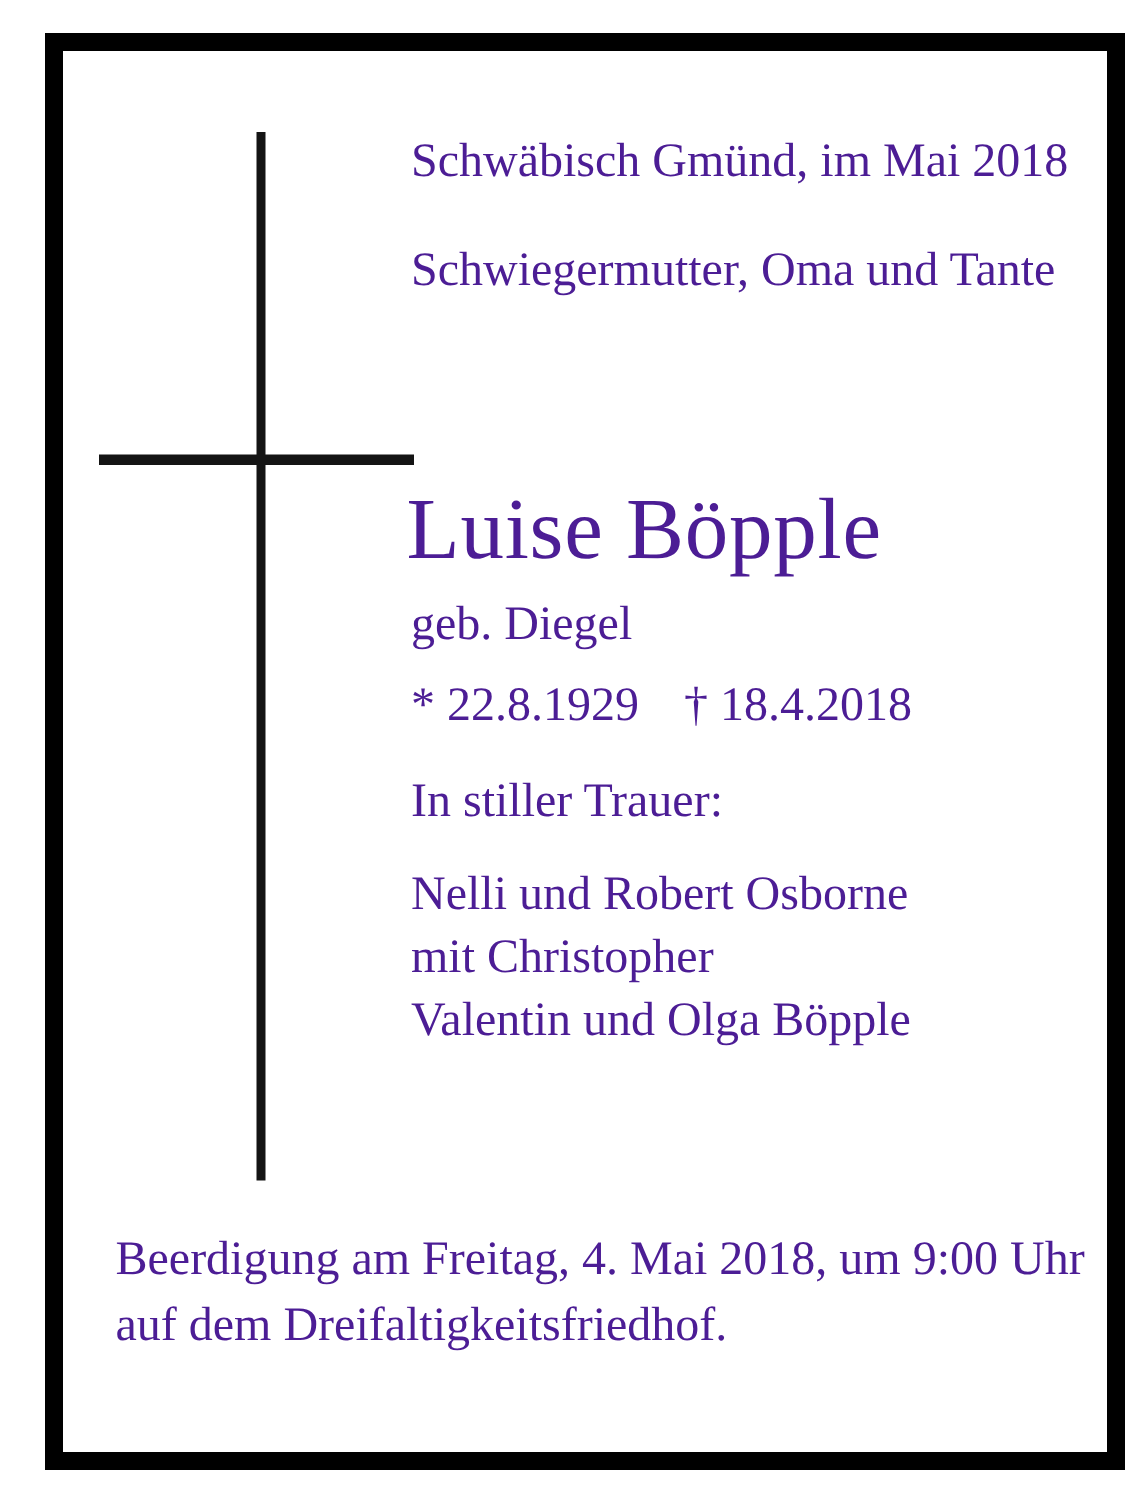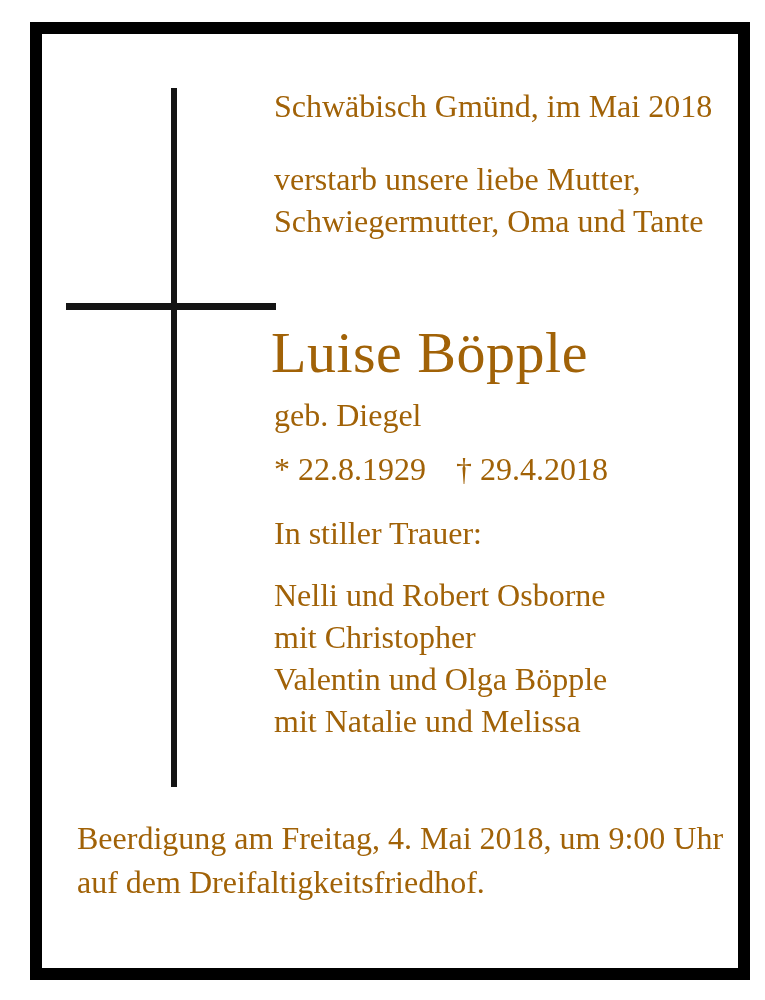--- a/index.html
+++ b/index.html
@@ -39,21 +39,21 @@
     top: 303px;
     width: 210px;
     height: 7px;
     background: #141414;
   }
   .txt {
     position: absolute;
     white-space: nowrap;
     font-size: 32px;
     line-height: 42px;
-    color: #a16207;
+    color: #4c1d95;
   }
   .dateline {
     left: 274px;
     top: 84px;
     line-height: 44px;
   }
   .intro {
     left: 274px;
     top: 158px;
   }
@@ -97,38 +97,36 @@
 <body>
 
 <div class="frame"></div>
 
 <div class="cross-vertical"></div>
 <div class="cross-horizontal"></div>
 
 <div class="txt dateline">Schwäbisch Gmünd, im Mai 2018</div>
 
 <div class="txt intro">
-  <div>verstarb unsere liebe Mutter,</div>
   <div>Schwiegermutter, Oma und Tante</div>
 </div>
 
 <div class="txt name">Luise Böpple</div>
 
 <div class="txt maiden">geb. Diegel</div>
 
 <div class="txt dates">
   <span class="birth">* 22.8.1929</span>
-  <span class="death">† 29.4.2018</span>
+  <span class="death">† 18.4.2018</span>
 </div>
 
 <div class="txt trauer-label">In stiller Trauer:</div>
 
 <div class="txt family">
   <div class="bold-line">Nelli und Robert Osborne</div>
   <div class="bold-line">mit Christopher</div>
   <div class="bold-line">Valentin und Olga Böpple</div>
-  <div class="bold-line">mit Natalie und Melissa</div>
 </div>
 
 <div class="txt funeral">
   <div>Beerdigung am Freitag, 4. Mai 2018, um 9:00 Uhr</div>
   <div>auf dem Dreifaltigkeitsfriedhof.</div>
 </div>
 
 </body></html>

